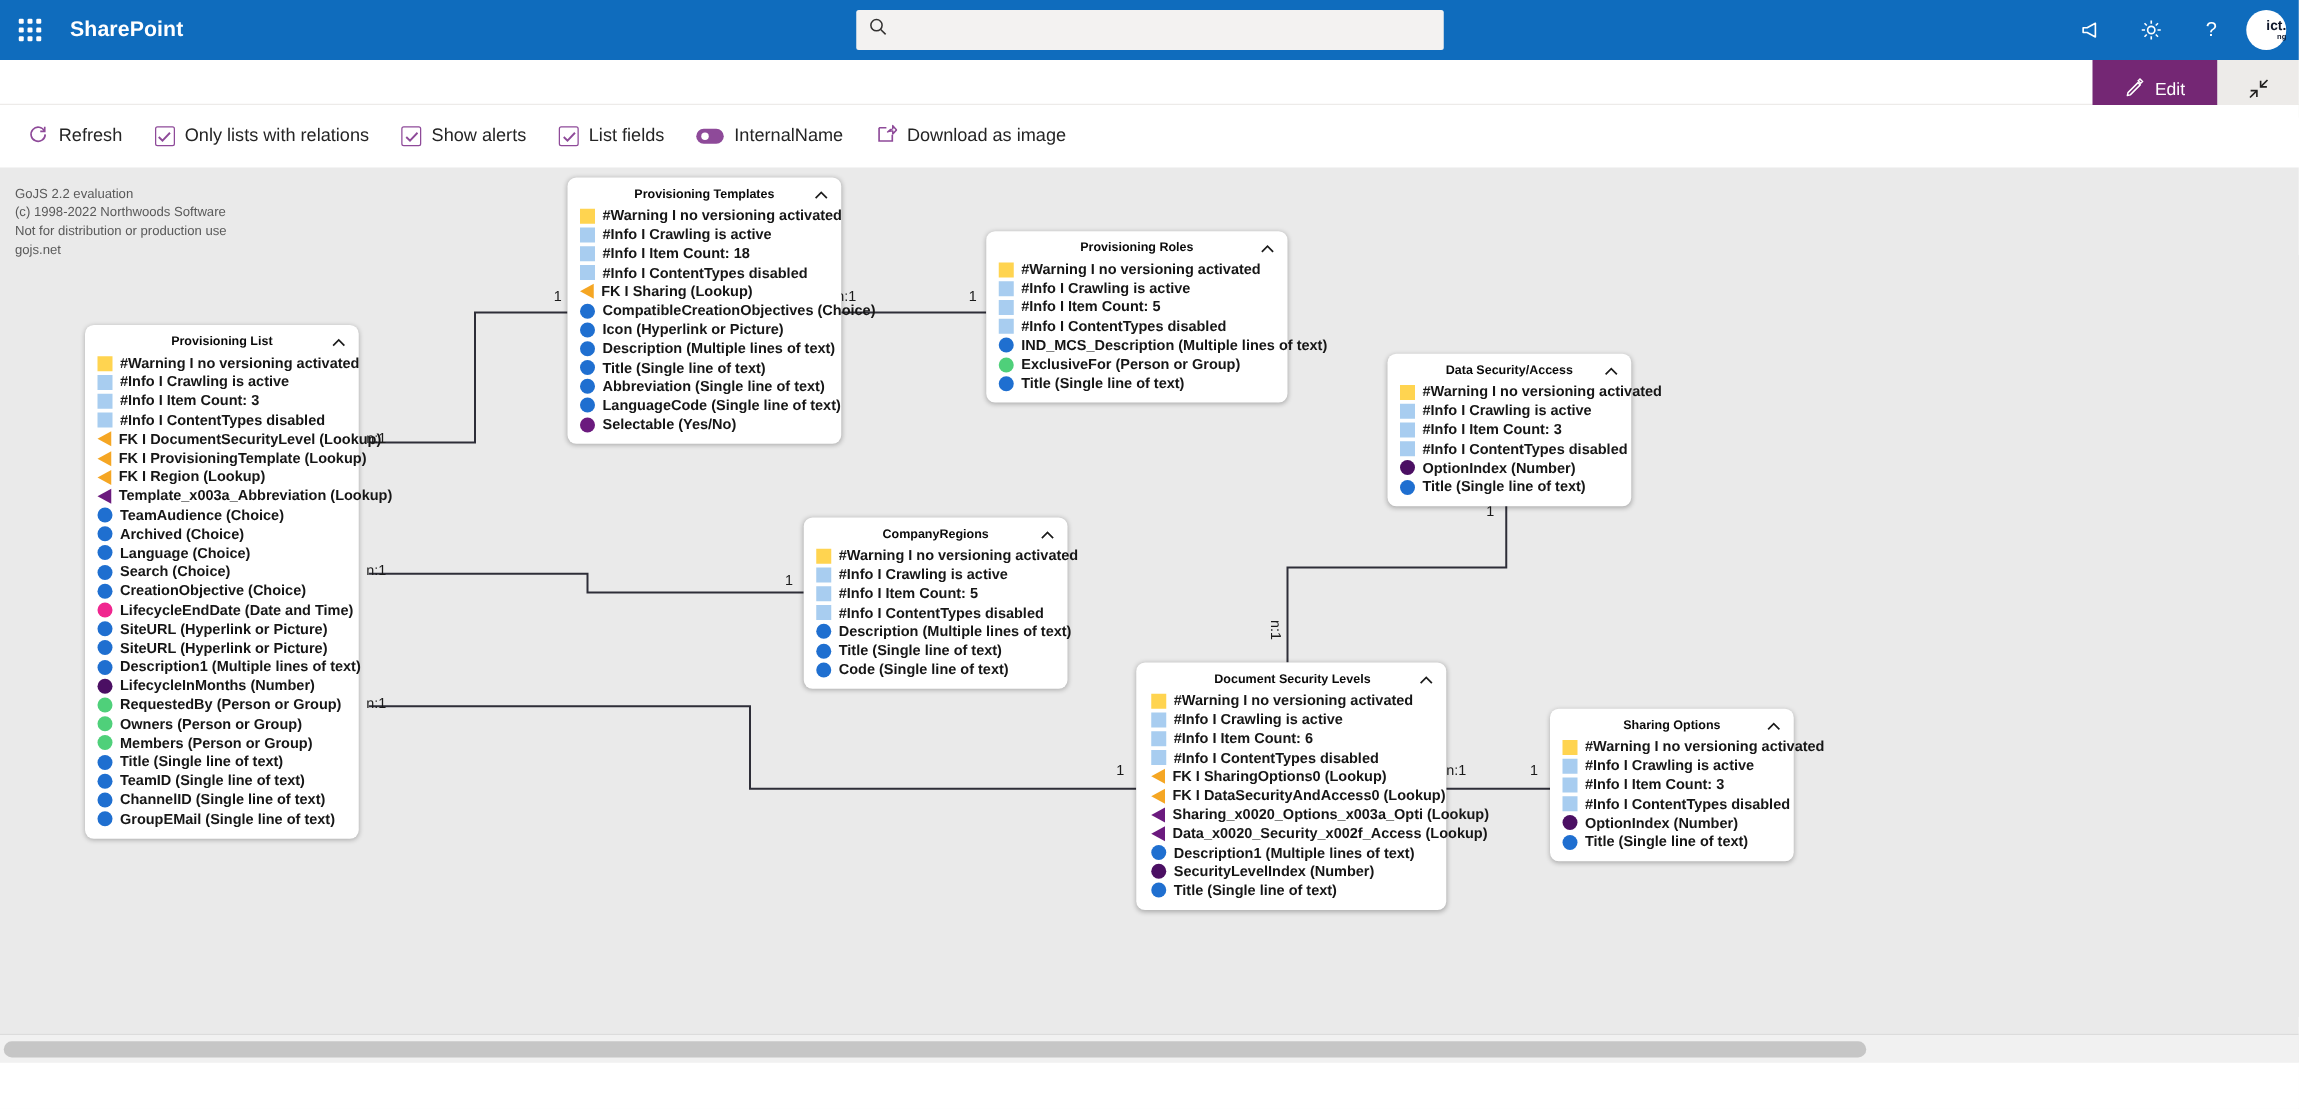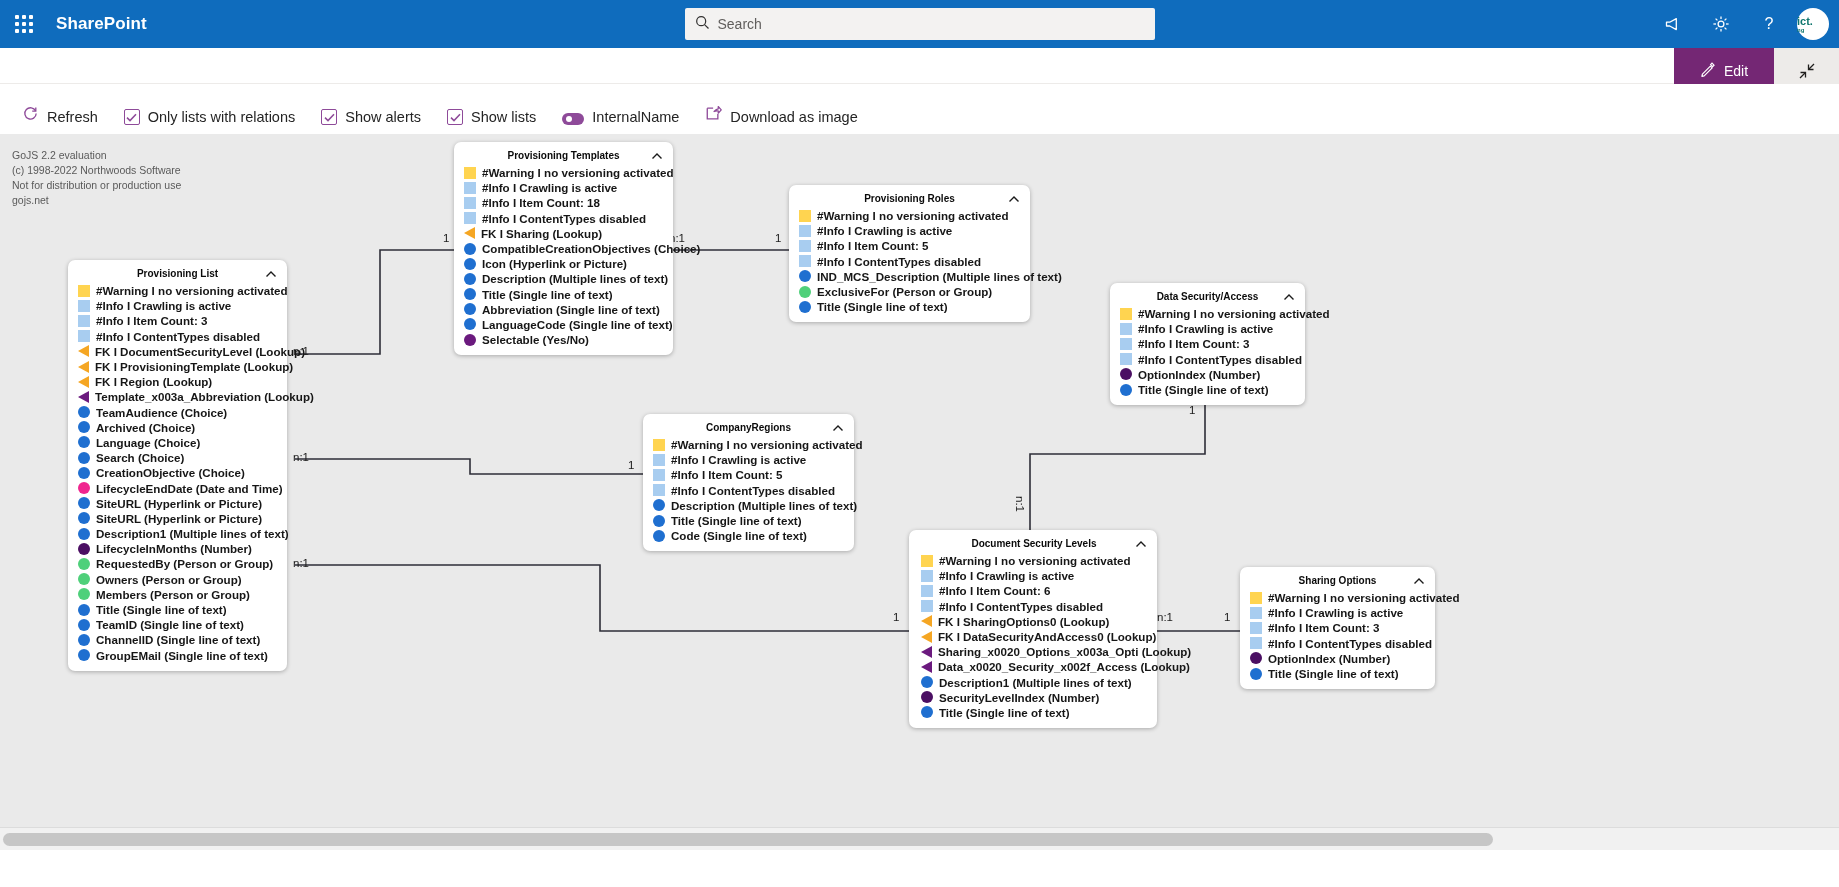--- a/index.html
+++ b/index.html
@@ -39,22 +39,22 @@
   .suite-right {
     position: absolute; right: 0; top: 0; height: 48px; display: flex; align-items: center;
   }
   .suite-icon {
     width: 48px; height: 48px; display: flex; align-items: center; justify-content: center;
     cursor: pointer; color: #fff;
   }
   .avatar {
     width: 32px; height: 32px; border-radius: 50%; background: #ffffff;
     margin: 0 10px 0 4px; display: flex; flex-direction: column;
-    align-items: flex-start; justify-content: center; cursor: pointer;
-    color: #0f766e; line-height: 1;
+    align-items: flex-end; justify-content: center; cursor: pointer;
+    color: #0f172a; line-height: 1;
   }
   .avatar .a1 { font-size: 11px; font-weight: 700; }
   .avatar .a2 { font-size: 6px; font-weight: 700; }
 
   
   .cmd-row {
     position: absolute; top: 48px; left: 0; width: 1839px; height: 36px;
     background: #fff; border-bottom: 1px solid #edebe9;
   }
   .edit-btn {
@@ -67,21 +67,21 @@
     background: #edebe9; display: flex; align-items: center; justify-content: center;
     cursor: pointer; color: #201f1e;
   }
 
   
   .toolbar {
     position: absolute; top: 84px; left: 0; width: 1839px; height: 50px;
     background: #fff; display: flex; align-items: center; padding-left: 22px; gap: 26px;
   }
   .tb-item {
-    display: flex; align-items: flex-end; gap: 8px; font-size: 14.5px; color: #242424;
+    display: flex; align-items: center; gap: 8px; font-size: 14.5px; color: #242424;
     cursor: pointer; height: 32px;
   }
   .cbox {
     width: 16px; height: 16px; border: 1.4px solid #8e4a99; border-radius: 2px;
     display: flex; align-items: center; justify-content: center;
   }
   .cbox svg { display: block; }
   .toggle {
     width: 22px; height: 12px; border-radius: 7px; background: #8e4a99;
     position: relative;
@@ -170,21 +170,20 @@
   </div>
   <div class="brand">SharePoint</div>
 
   <div class="search-wrap">
     <span>
       <svg width="15" height="15" viewBox="0 0 16 16">
         <circle cx="6.6" cy="6.6" r="4.8" fill="none" stroke="#323130" stroke-width="1.3"></circle>
         <line x1="10.2" y1="10.2" x2="14.4" y2="14.4" stroke="#323130" stroke-width="1.3"></line>
       </svg>
     </span>
-    <input class="search-input" type="text" placeholder="Search" style="">
   </div>
 
   <div class="suite-right">
     <div class="suite-icon">
       <svg width="20" height="20" viewBox="0 0 20 20">
         <path d="M3.5 8.2h3.2l6.6-3.6v11l-6.6-3.6H3.5z" fill="none" stroke="#fff" stroke-width="1.3" stroke-linejoin="round"></path>
       </svg>
     </div>
     <div class="suite-icon">
       <svg width="20" height="20" viewBox="0 0 20 20">
@@ -264,21 +263,21 @@
     </span>
     <span>Show alerts</span>
   </div>
 
   <div class="tb-item">
     <span class="cbox">
       <svg width="11" height="9" viewBox="0 0 11 9">
           <polyline points="1,4.6 4,7.6 10,1.2" fill="none" stroke="#8e4a99" stroke-width="1.5"></polyline>
         </svg>
     </span>
-    <span>Show lists</span>
+    <span>List fields</span>
   </div>
 
   <div class="tb-item">
     <span class="toggle">
         <i></i>
       </span>
     <span>InternalName</span>
   </div>
 
   <div class="tb-item">

